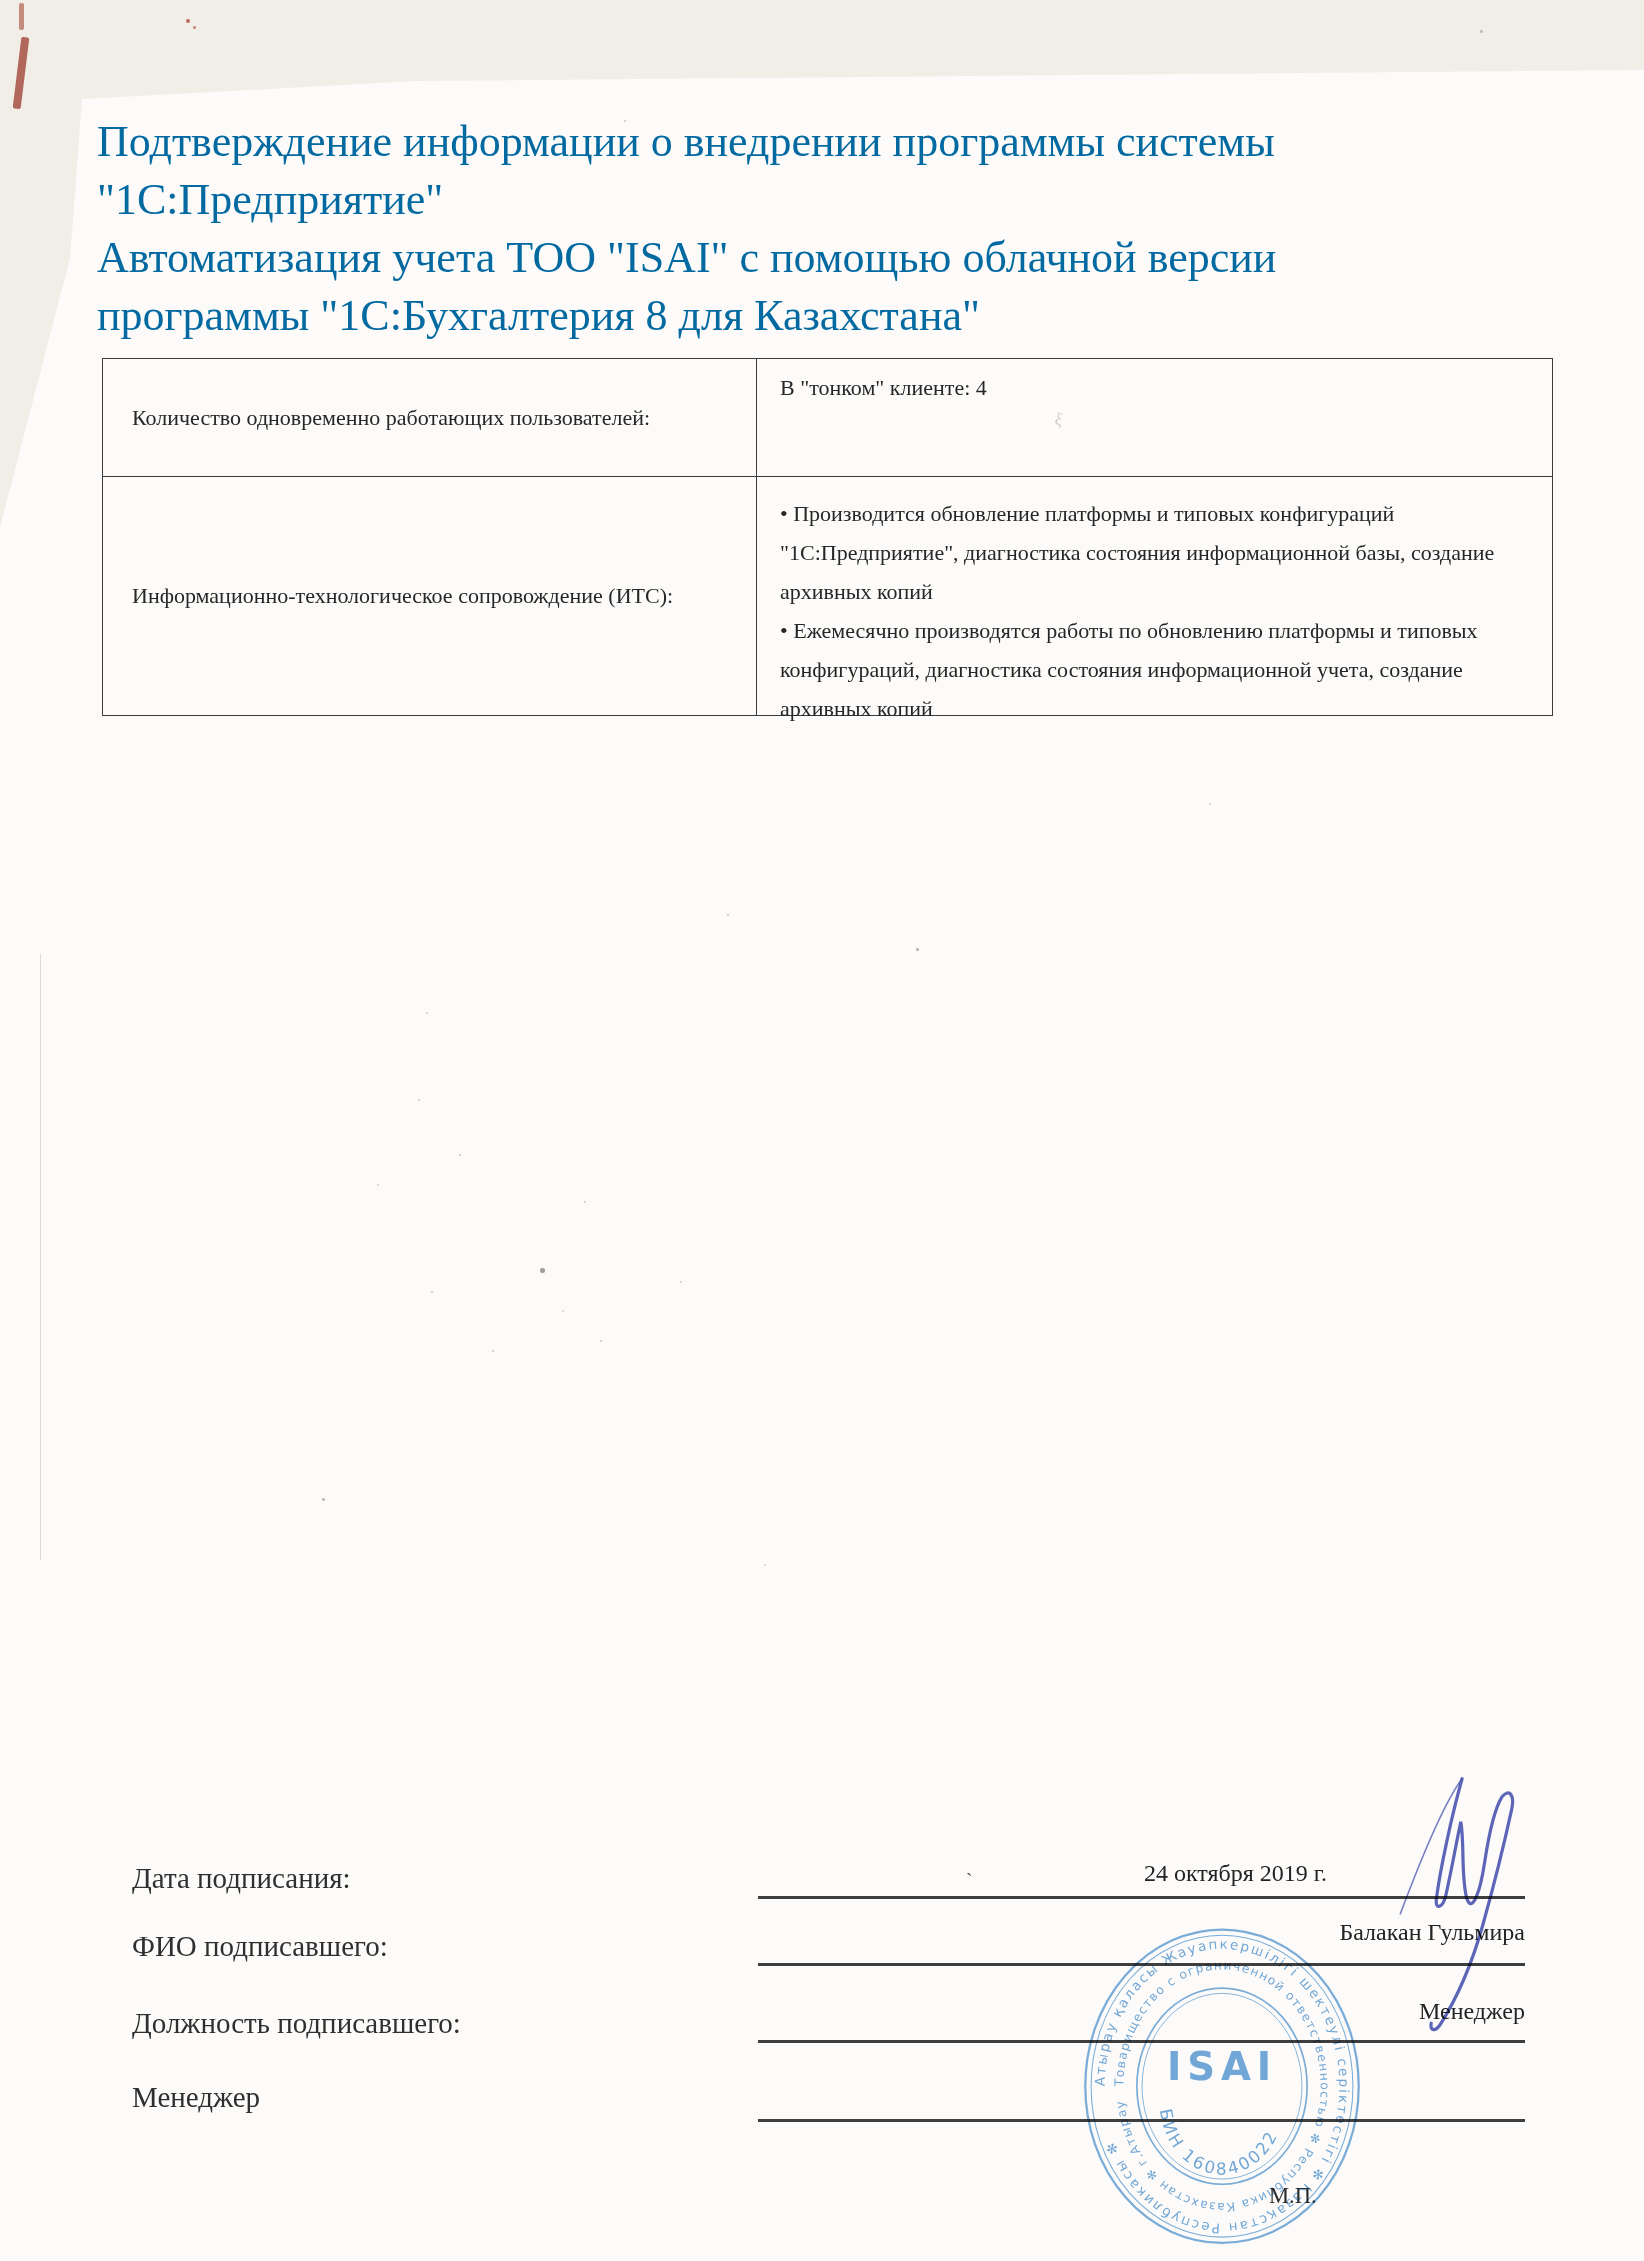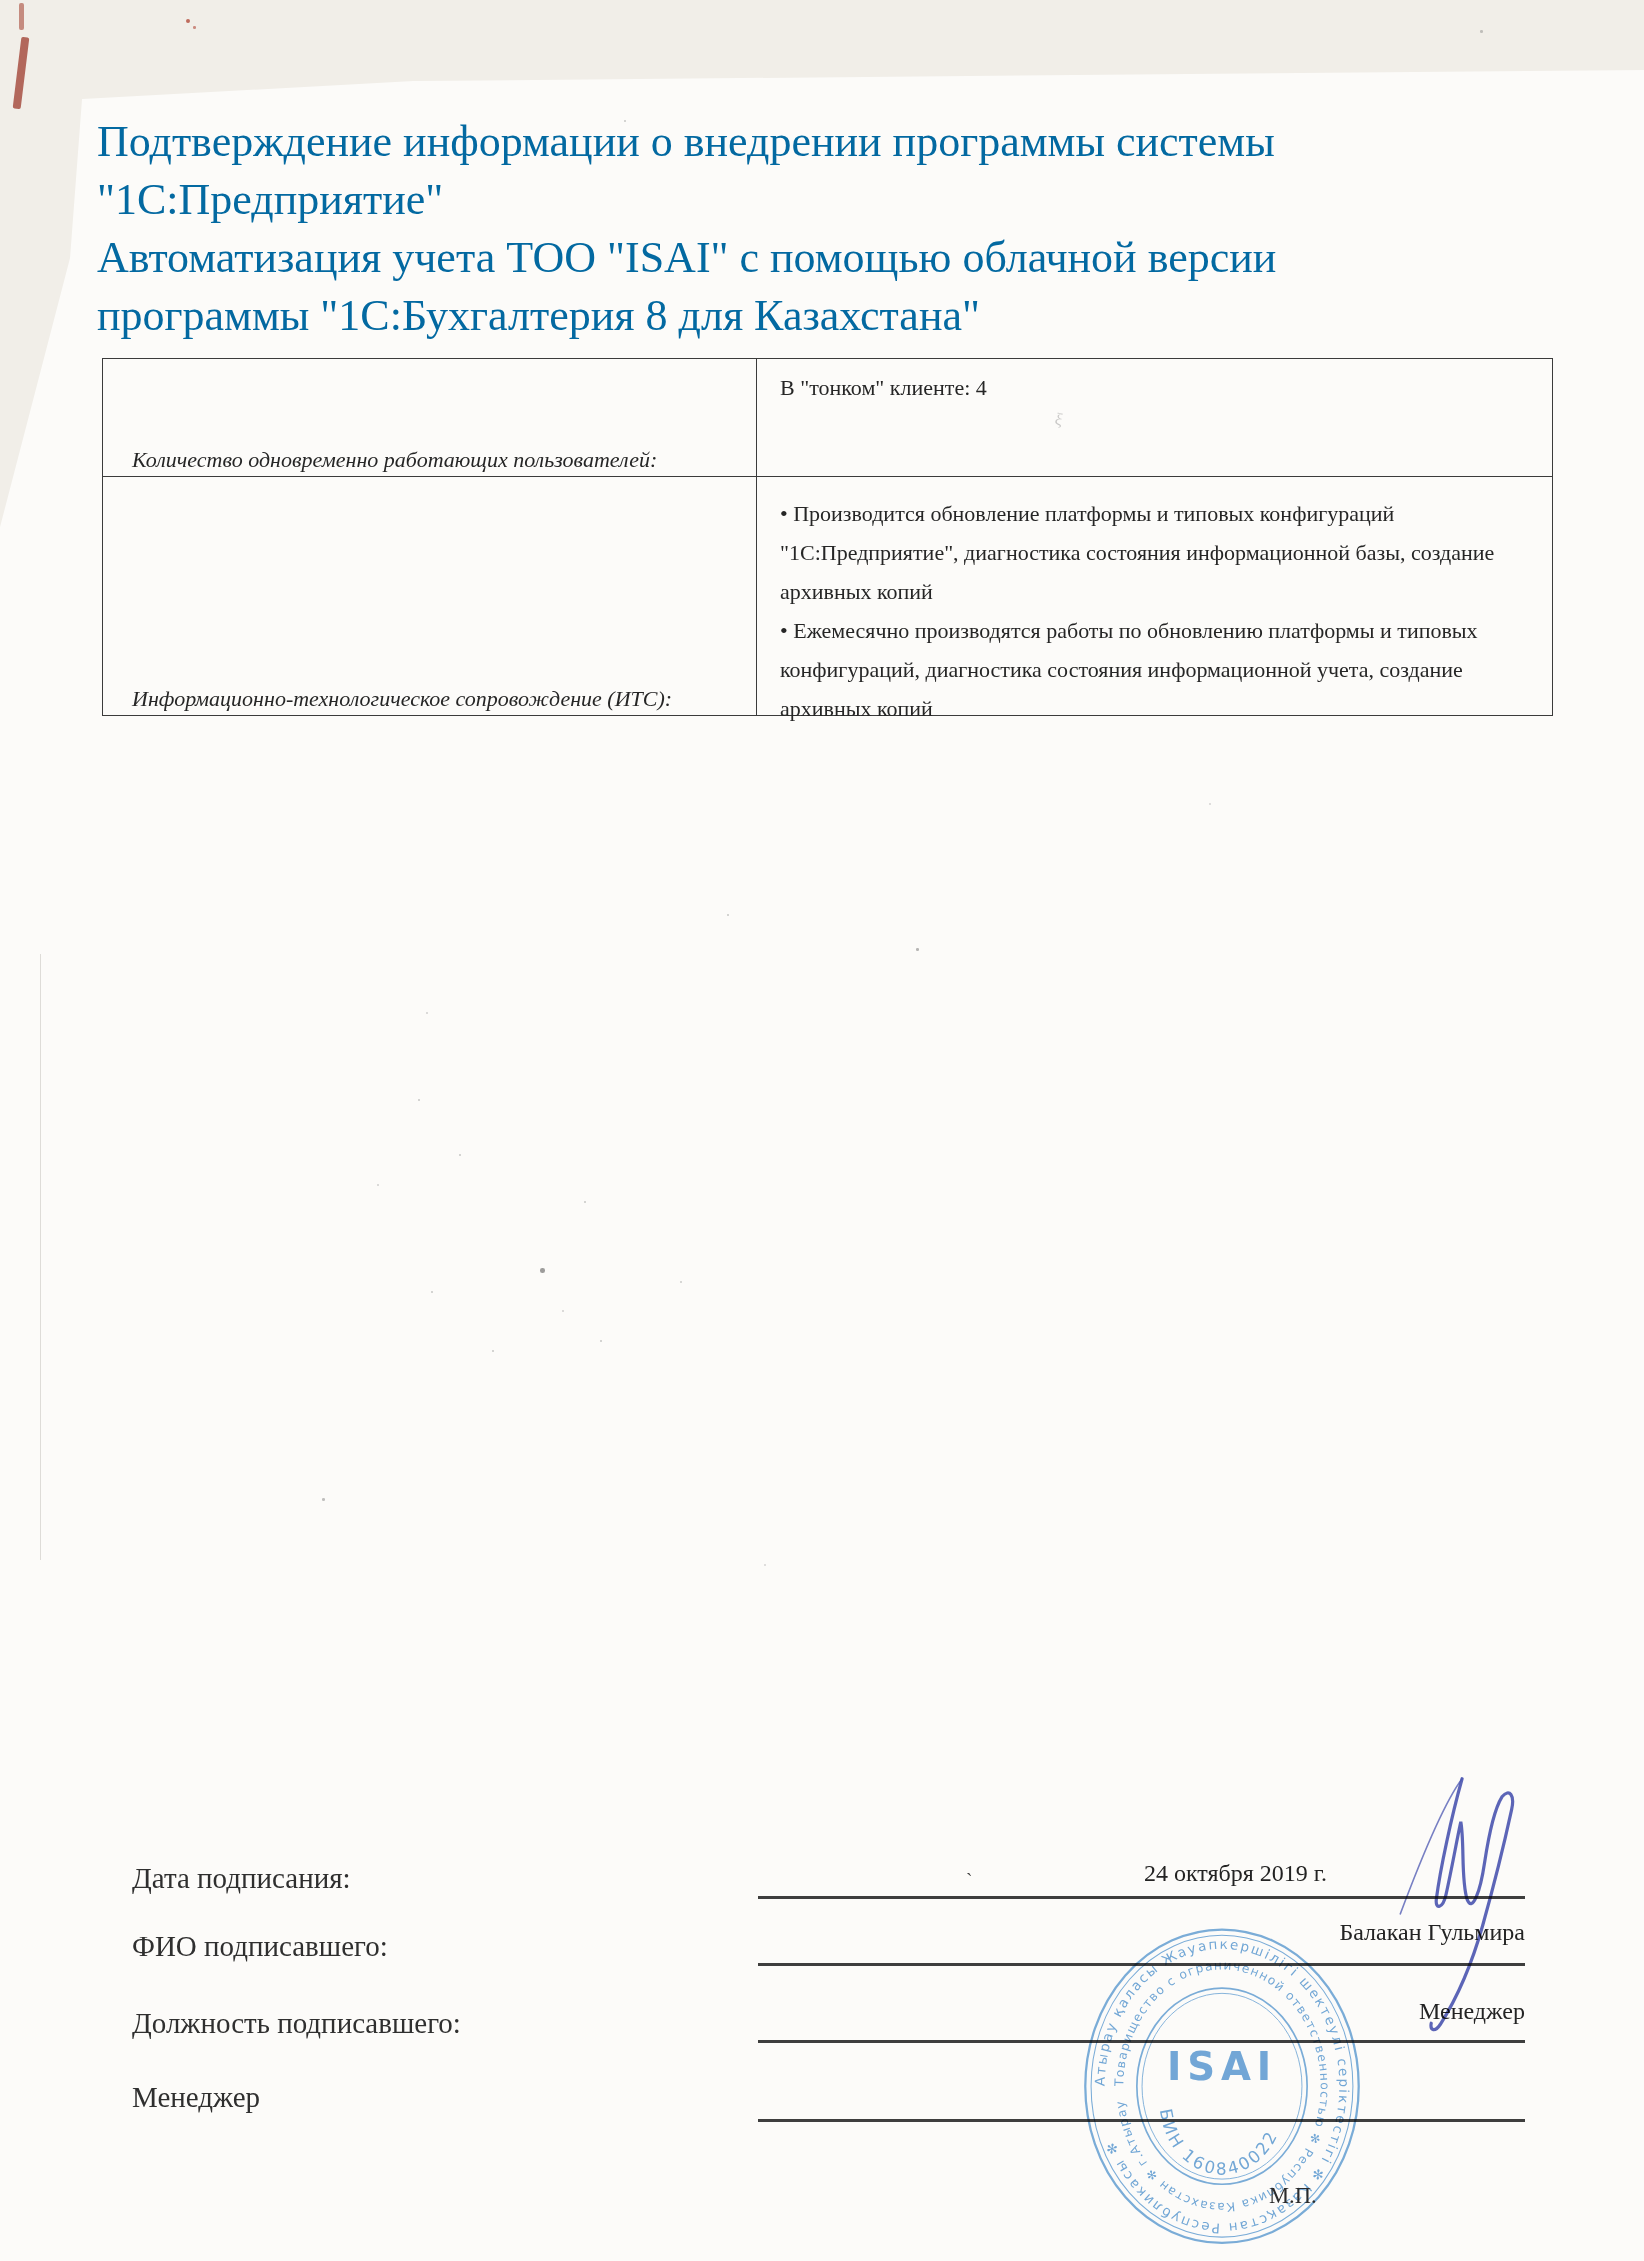--- a/index.html
+++ b/index.html
@@ -30,21 +30,21 @@
     text-align:left;font-size:44px;line-height:58px;color:#0369a1;
   }
   
   .doc-table{
     position:absolute;left:102px;top:358px;width:1449px;
     border:1.9px solid #3b3b3b;
     display:grid;grid-template-columns:654px 1fr;grid-template-rows:118px 238px;
     background:transparent;font-size:22px;line-height:32px;color:#262626;
   }
   .cell{box-sizing:border-box;}
-  .c-label{border-right:1.9px solid #3b3b3b;padding:0 19.3px 0 29px;display:flex;align-items:flex-end;font-style:italic;}
+  .c-label{border-right:1.9px solid #3b3b3b;padding:0 19.3px 0 29px;display:flex;align-items:center;}
   .r1{border-bottom:1.9px solid #3b3b3b;}
   .c-val1{padding:13px 26px 0 23px;}
   .c-val2{padding:17px 26px 0 23px;line-height:39px;}
   .bullet-line::before{content:"• ";}
   
   .sig-label{position:absolute;left:132px;font-size:29px;color:#2f2f2f;}
   .sig-line{position:absolute;left:758px;width:767px;height:2.6px;background:#3e3e3e;}
   .sig-value{position:absolute;font-size:24px;color:#232323;}
   .v-right{left:758px;width:767px;text-align:right;}
   .mp{position:absolute;left:1269px;top:2183px;font-size:22.6px;color:#2b2b2b;z-index:6;}

